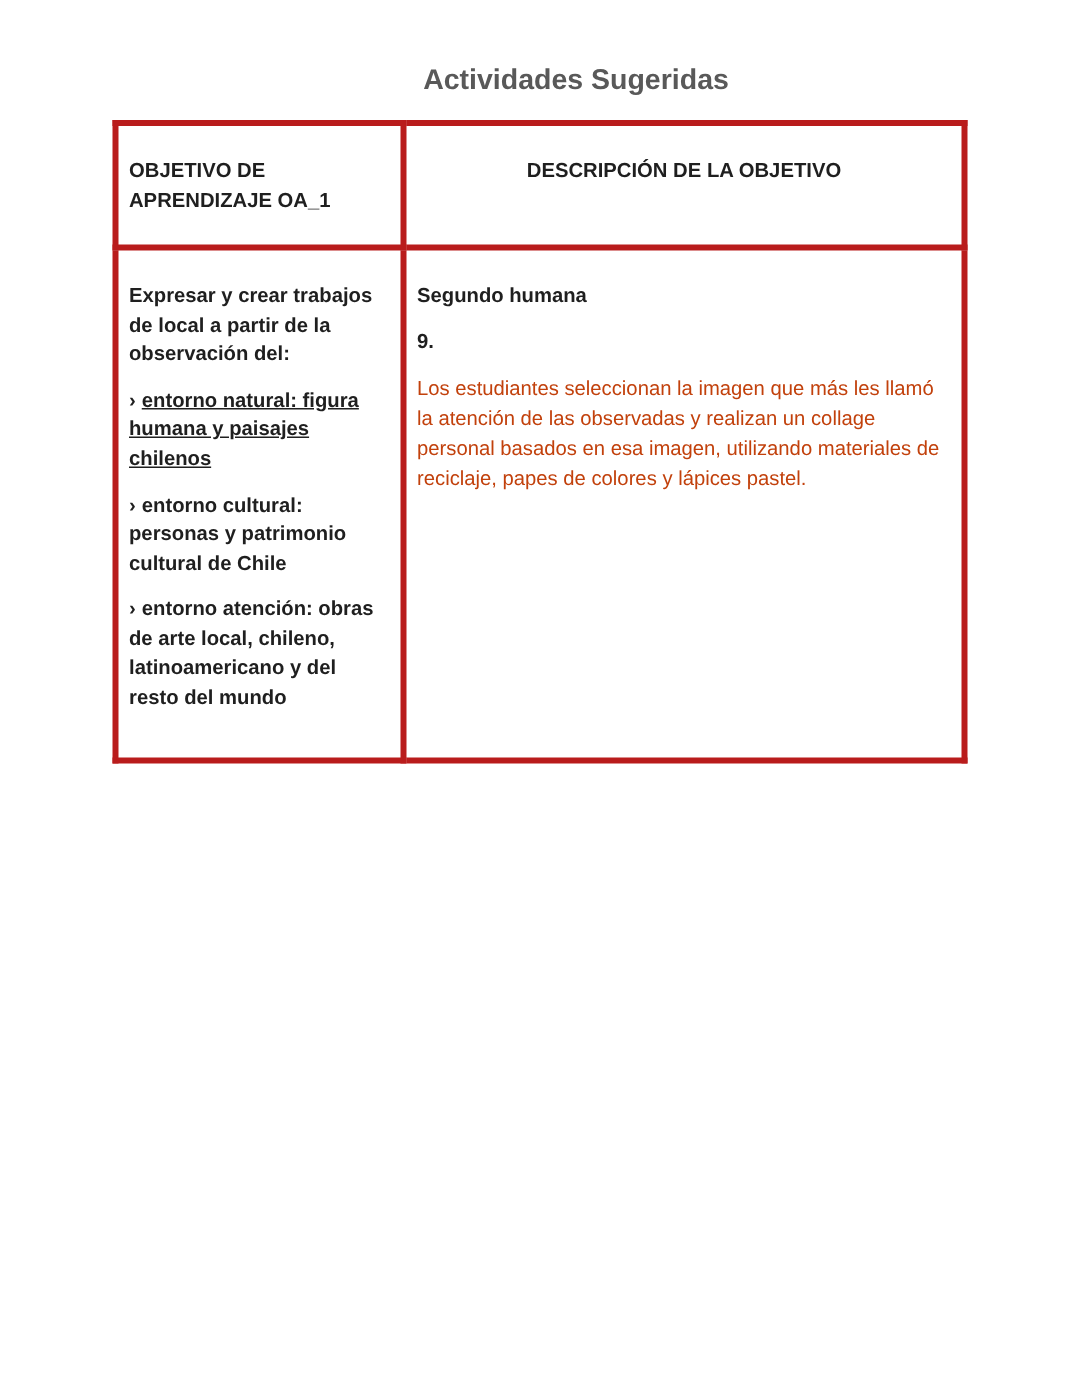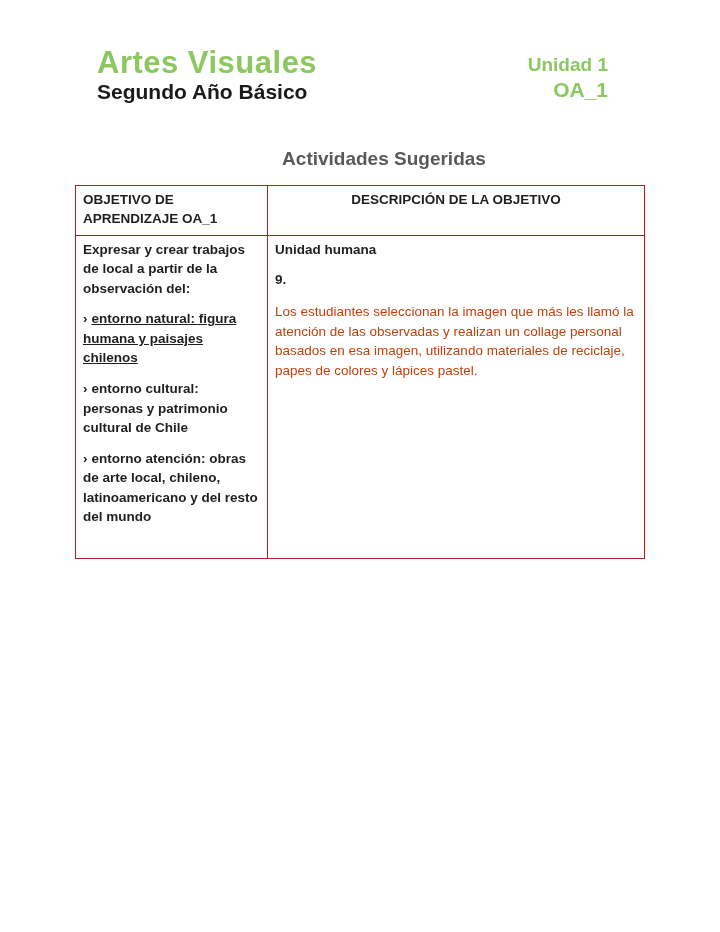--- a/index.html
+++ b/index.html
@@ -68,23 +68,23 @@
 
   
   table.activities-table {
     border-collapse: collapse;
     table-layout: fixed;
     width: 570px;
     margin: 15px 0 0 75px;
   }
   .activities-table th,
   .activities-table td {
-    border: 1px solid #b91c1c;
+    border: 4px solid #b91c1c;
     vertical-align: top;
-    padding: 4px 7px;
+    padding: 20px 7px;
     font-size: 13.5px;
     line-height: 1.45;
   }
   .activities-table th {
     font-weight: bold;
     color: #1f1f1f;
     height: 50px;
   }
   th.col-objective {
     width: 192px;
@@ -124,30 +124,20 @@
     font-weight: normal;
     color: #c2410c;
     line-height: 1.47;
   }
 </style>
 </head>
 <body>
 
 <div class="page">
 
-  <header class="doc-header">
-    <div class="header-left">
-      <h1 class="doc-title">Artes Visuales</h1>
-      <h2 class="doc-subtitle">Segundo Año Básico</h2>
-    </div>
-    <div class="header-right">
-      <div class="unit-label">Unidad 1</div>
-      <div class="oa-label">OA_1</div>
-    </div>
-  </header>
 
   <h3 class="section-title">Actividades Sugeridas</h3>
 
   <table class="activities-table">
     <thead>
       <tr>
         <th class="col-objective">OBJETIVO DE APRENDIZAJE OA_1</th>
         <th class="col-description">DESCRIPCIÓN DE LA OBJETIVO</th>
       </tr>
     </thead>
@@ -159,21 +149,21 @@
             <span class="bullet-marker">›</span><span class="underlined">entorno natural: figura humana y paisajes chilenos</span>
           </p>
           <p>
             <span class="bullet-marker">›</span><span>entorno cultural: personas y patrimonio cultural de Chile</span>
           </p>
           <p>
             <span class="bullet-marker">›</span><span>entorno atención: obras de arte local, chileno, latinoamericano y del resto del mundo</span>
           </p>
         </td>
         <td class="activity-cell">
-          <p class="activity-title">Unidad humana</p>
+          <p class="activity-title">Segundo humana</p>
           <p class="activity-number">9.</p>
           <p class="activity-description">Los estudiantes seleccionan la imagen que más les llamó la atención de las observadas y realizan un collage personal basados en esa imagen, utilizando materiales de reciclaje, papes de colores y lápices pastel.</p>
         </td>
       </tr>
     </tbody>
   </table>
 
 </div>
 
 </body></html>

